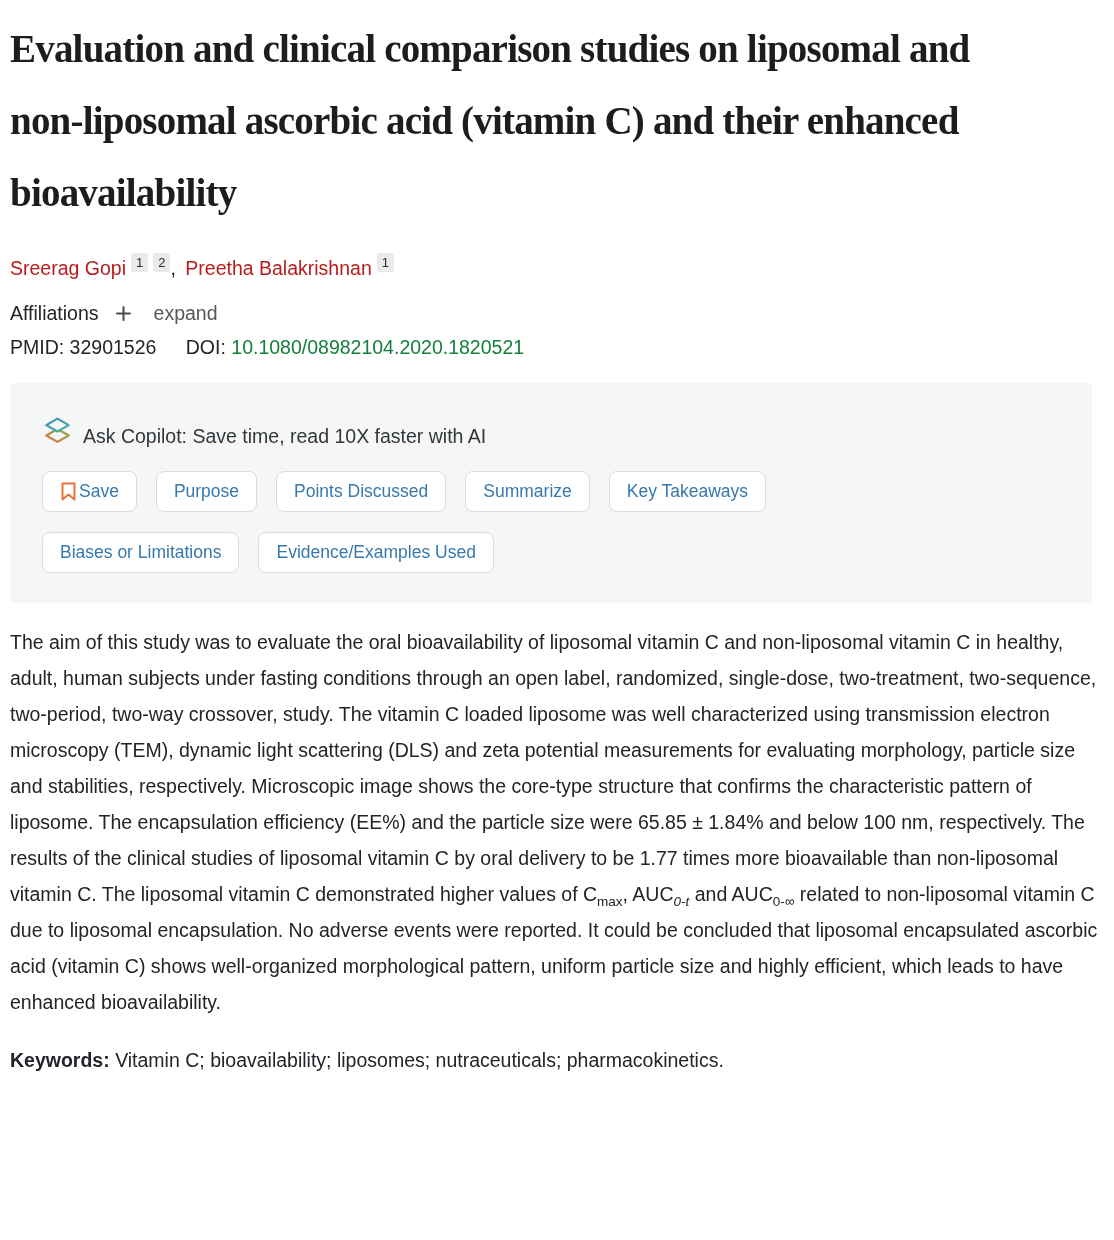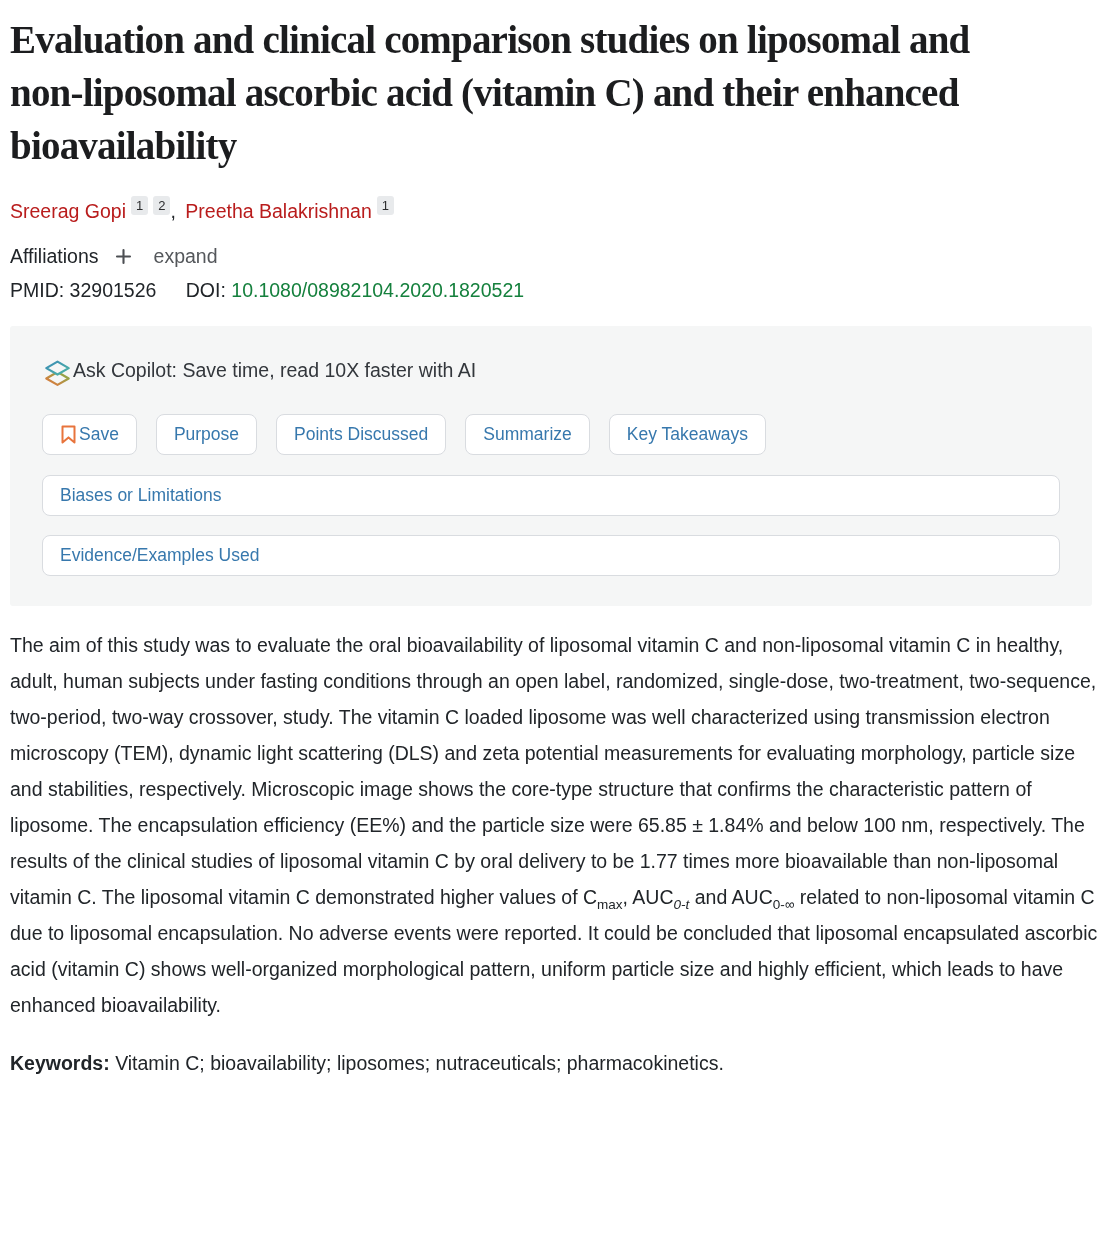--- a/index.html
+++ b/index.html
@@ -12,21 +12,21 @@
   }
   .container { padding: 0 10px; }
 
   
   h1.title {
     margin-top: 13px;
     max-width: 1000px;
     font-family: "Liberation Serif", serif;
     font-weight: 700;
     font-size: 39px;
-    line-height: 53px;
+    line-height: 72px;
     letter-spacing: -0.8px;
     color: #1c1d1f;
   }
   .authors {
     margin-top: 24px;
     font-size: 19.5px;
     line-height: 26px;
   }
   .author-link {
     color: #b91c1c;
@@ -75,31 +75,32 @@
   
   .copilot-panel {
     margin-top: 24px;
     width: 1082px;
     background: #f5f6f6;
     border-radius: 3px;
     padding: 33px 32px 30px 32px;
   }
   .copilot-headline {
     display: flex;
-    align-items: flex-start;
+    align-items: flex-end;
+    gap: 10px;
     font-size: 19.5px;
     color: #33373c;
   }
   .btn-row {
     display: flex;
     flex-wrap: wrap;
     gap: 19px;
     margin-top: 23px;
   }
-  .btn-row.second { margin-top: 20px; flex-direction: column; }
+  .btn-row.second { margin-top: 20px; }
   .cp-btn {
     display: inline-flex;
     align-items: center;
     gap: 2px;
     background: #ffffff;
     border: 1px solid #d9dce0;
     border-radius: 8px;
     padding: 9px 17px;
     font-size: 17.5px;
     color: #3778ad;

